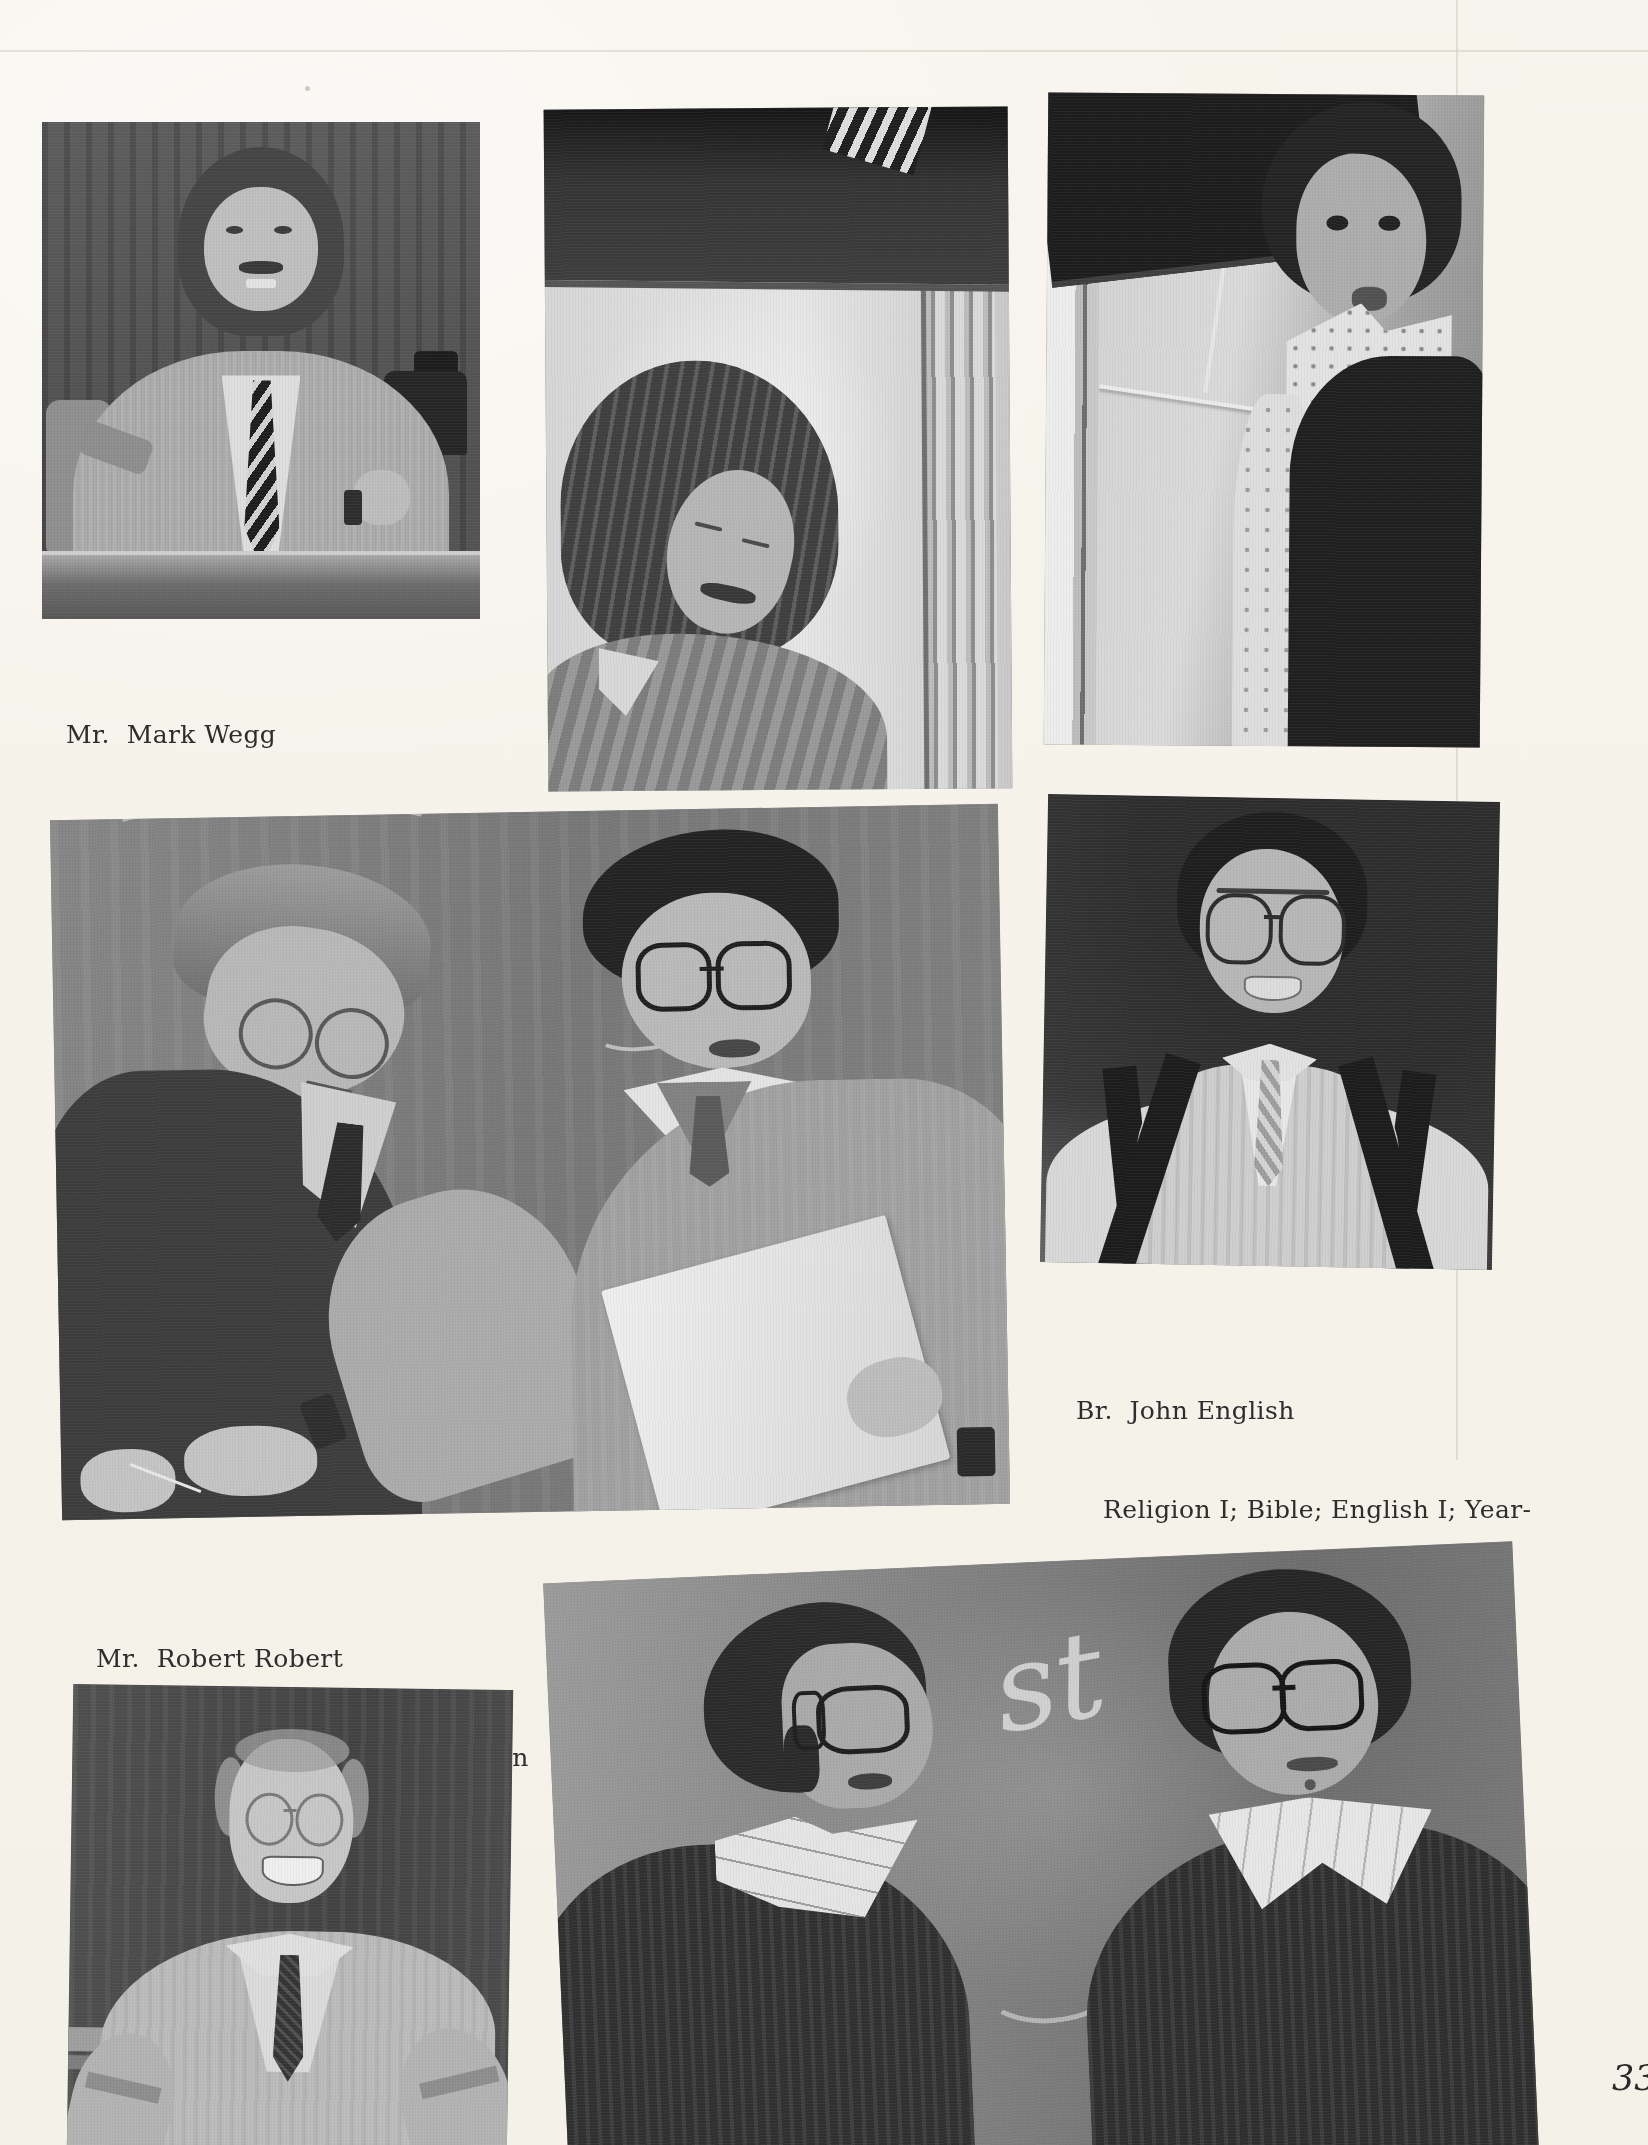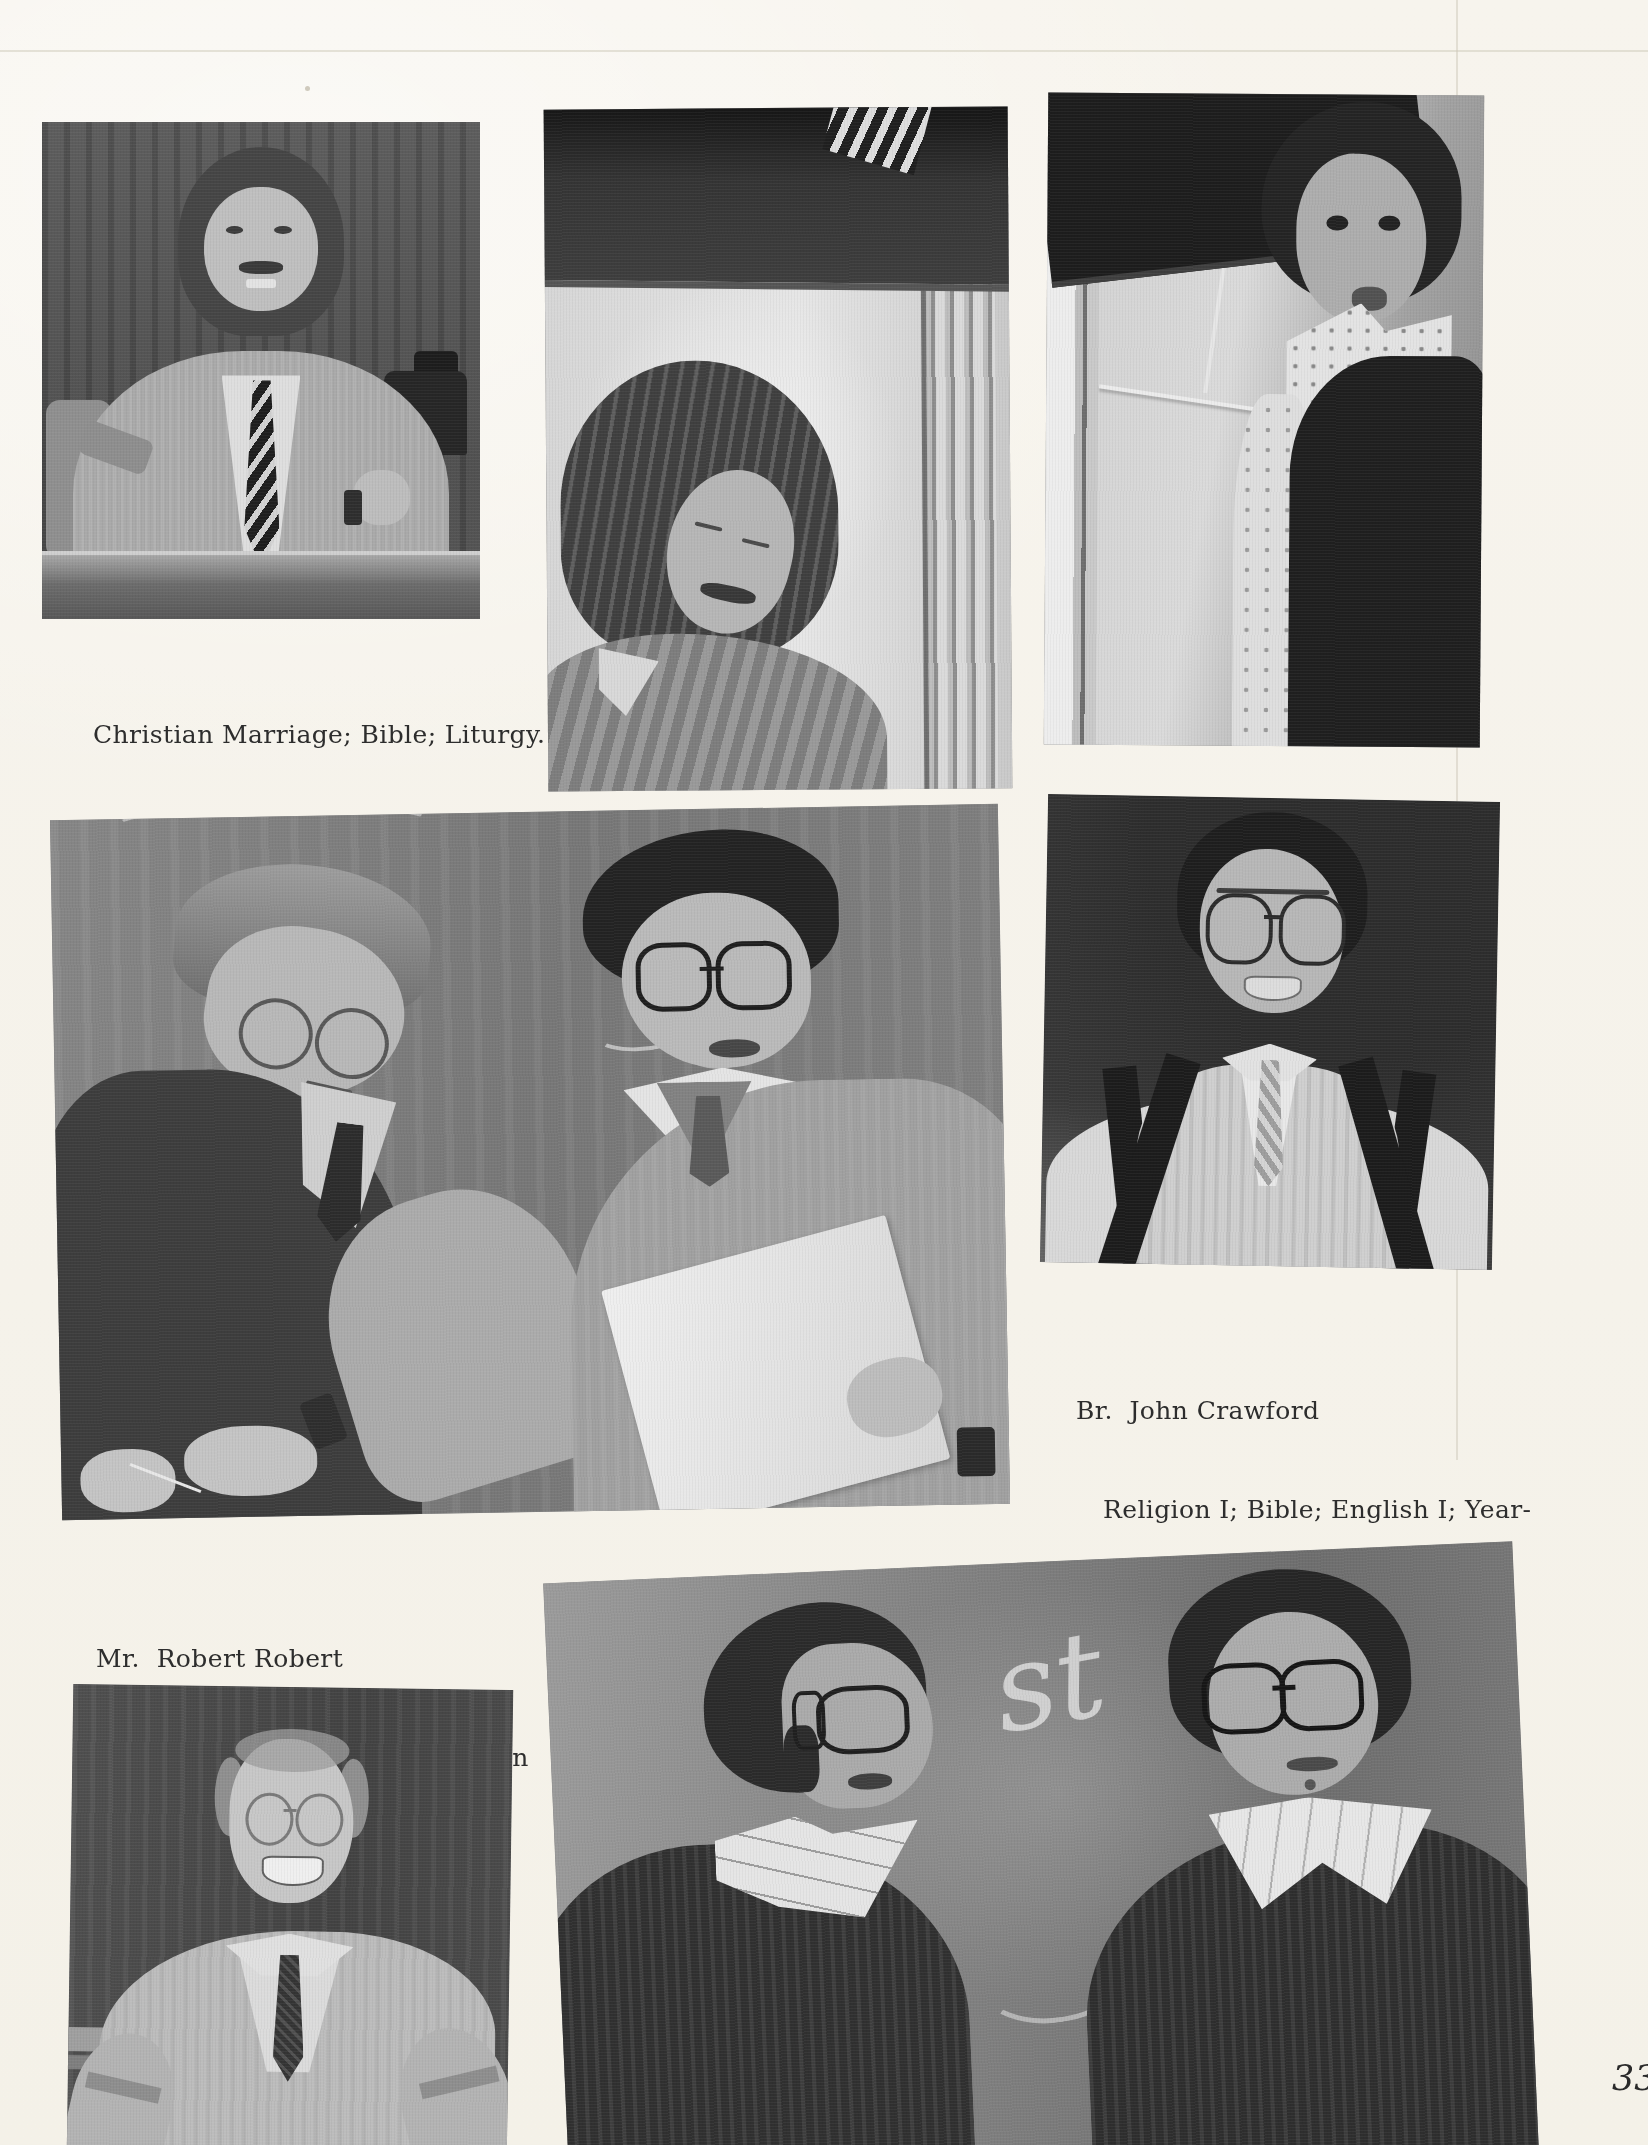--- a/index.html
+++ b/index.html
@@ -250,20 +250,21 @@
     <i class="pA-face"></i>
     <i class="pA-eyeL"></i>
     <i class="pA-eyeR"></i>
     <i class="pA-mus"></i>
     <i class="pA-smile"></i>
     <i class="pA-desk"></i>
     <i class="grain"></i>
   </figure>
 
   <div class="caption" style="left:66px;top:652px;">
+    <div class="cap-name">Mr.  Mark Wegg</div>
     <div class="cap-sub">Christian Marriage; Bible; Liturgy.</div>
   </div>
 
   <figure class="photo pB" title="Long-haired man with mustache looking down, dark beam and bright doorway behind">
     <i class="pB-bg"></i>
     <i class="pB-glow"></i>
     <i class="pB-frame"></i>
     <i class="pB-beam"></i>
     <i class="pB-flag"></i>
     <i class="pB-hair"></i>
@@ -345,21 +346,21 @@
     <i class="pE-face"></i>
     <i class="pE-brow"></i>
     <i class="pE-glassL"></i>
     <i class="pE-glassR"></i>
     <i class="pE-bridge"></i>
     <i class="pE-smile"></i>
     <i class="grain"></i>
   </figure>
 
   <div class="caption" style="left:1076px;top:1328px;">
-    <div class="cap-name">Br.  John Crawford</div>
+    <div class="cap-name">Br.  John English</div>
     <div class="cap-sub">Religion I; Bible; English I; Year-</div>
     <div class="cap-sub">book; Commentator.</div>
   </div>
 
   <div class="caption" style="left:96px;top:1576px;">
     <div class="cap-name">Mr.  Robert Robert</div>
     <div class="cap-sub">Religion II; Man in the Modern</div>
     <div class="cap-sub">World.</div>
   </div>
 

